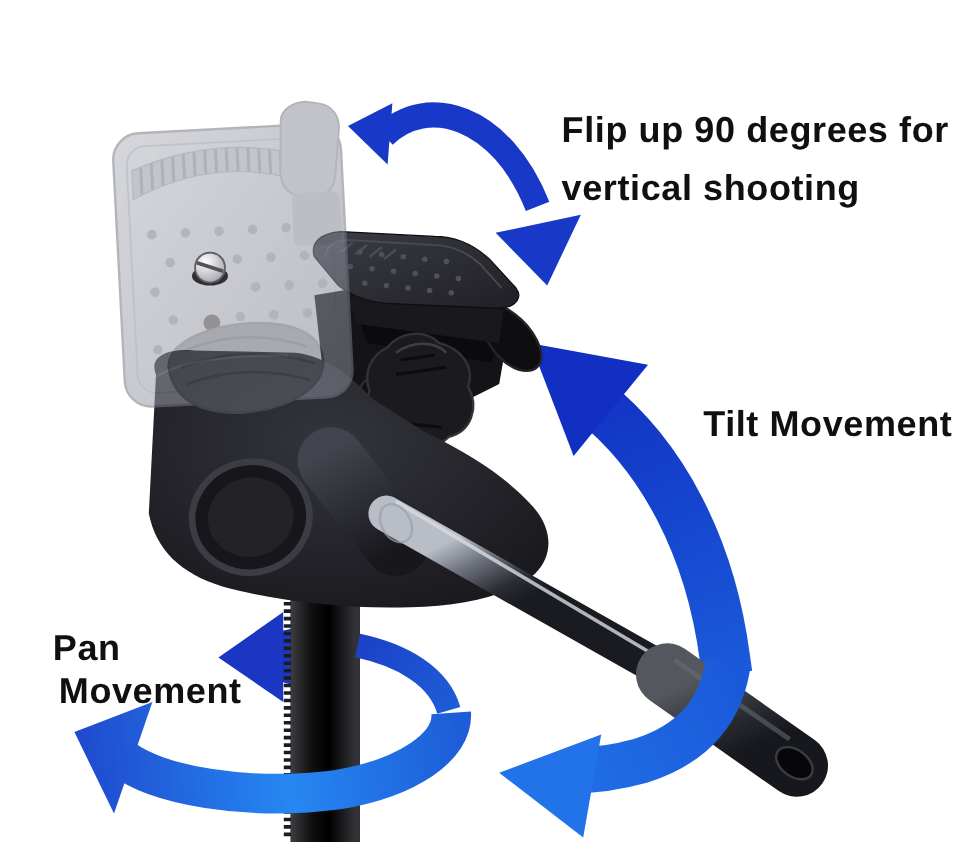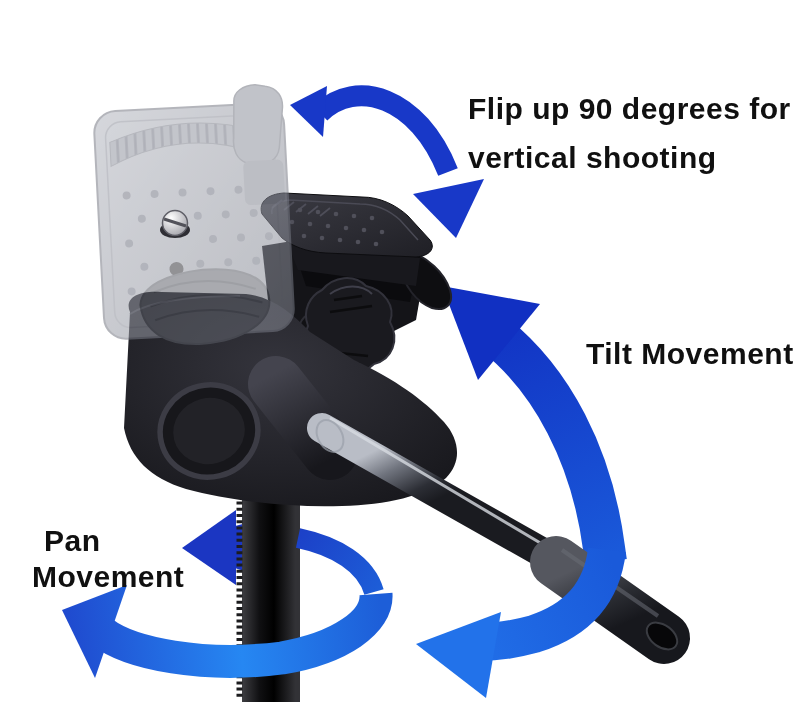--- a/index.html
+++ b/index.html
@@ -225,14 +225,14 @@
     <path d="M 320,113 C 356,78 418,96 448,172" fill="none" stroke="#1838c8" stroke-width="21"></path>
     <polygon points="290,105 327,86 323,137" fill="#1838c8"></polygon>
     <polygon points="456,238 413,194 484,179" fill="#1838c8"></polygon>
   </g>
 </svg>
 
   <div class="label" style="left:468px;top:92px">Flip up 90 degrees for</div>
   <div class="label" style="left:586px;top:337px">Tilt Movement</div>
   <div class="label" style="left:468px;top:141px">vertical shooting</div>
   <div class="label" style="left:44px;top:524px">Pan</div>
-  <div class="label" style="left:32px;top:560px">Movement</div>
+  <div class="label" style="left:49px;top:560px">Movement</div>
 </div>
 
 </body></html>

